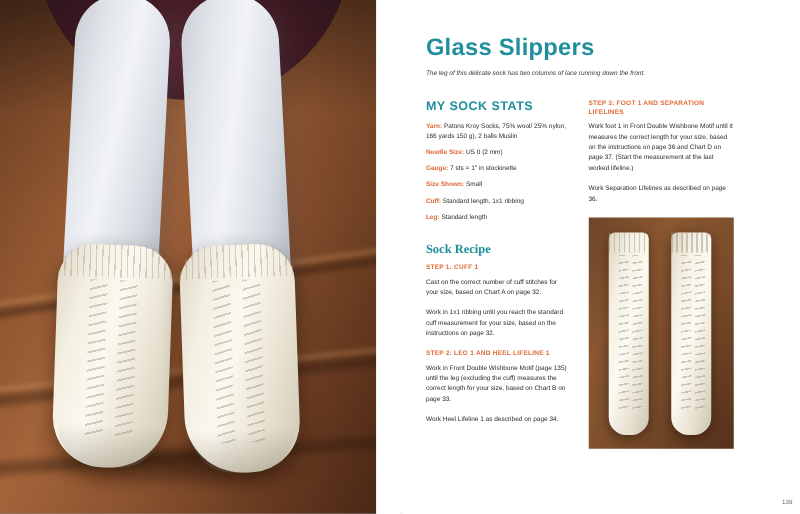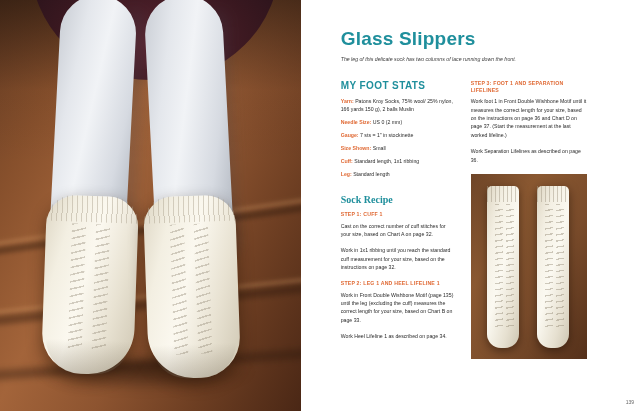--- a/index.html
+++ b/index.html
@@ -291,21 +291,21 @@
 
   <div class="right-page">
     <div class="rp-inner">
 
       <h1 class="title">Glass Slippers</h1>
       <p class="subtitle">The leg of this delicate sock has two columns of lace running down the front.</p>
 
       <div class="cols">
 
         <div class="col">
-          <h2 class="sec-head">MY FOOT STATS</h2>
+          <h2 class="sec-head">MY SOCK STATS</h2>
 
           <div class="stat">
             <b>Yarn:</b>
             <span>Patons Kroy Socks, 75% wool/ 25% nylon, 166 yards 150 g), 2 balls Muslin</span>
           </div>
           <div class="stat">
             <b>Needle Size:</b>
             <span>US 0 (2 mm)</span>
           </div>
           <div class="stat">

